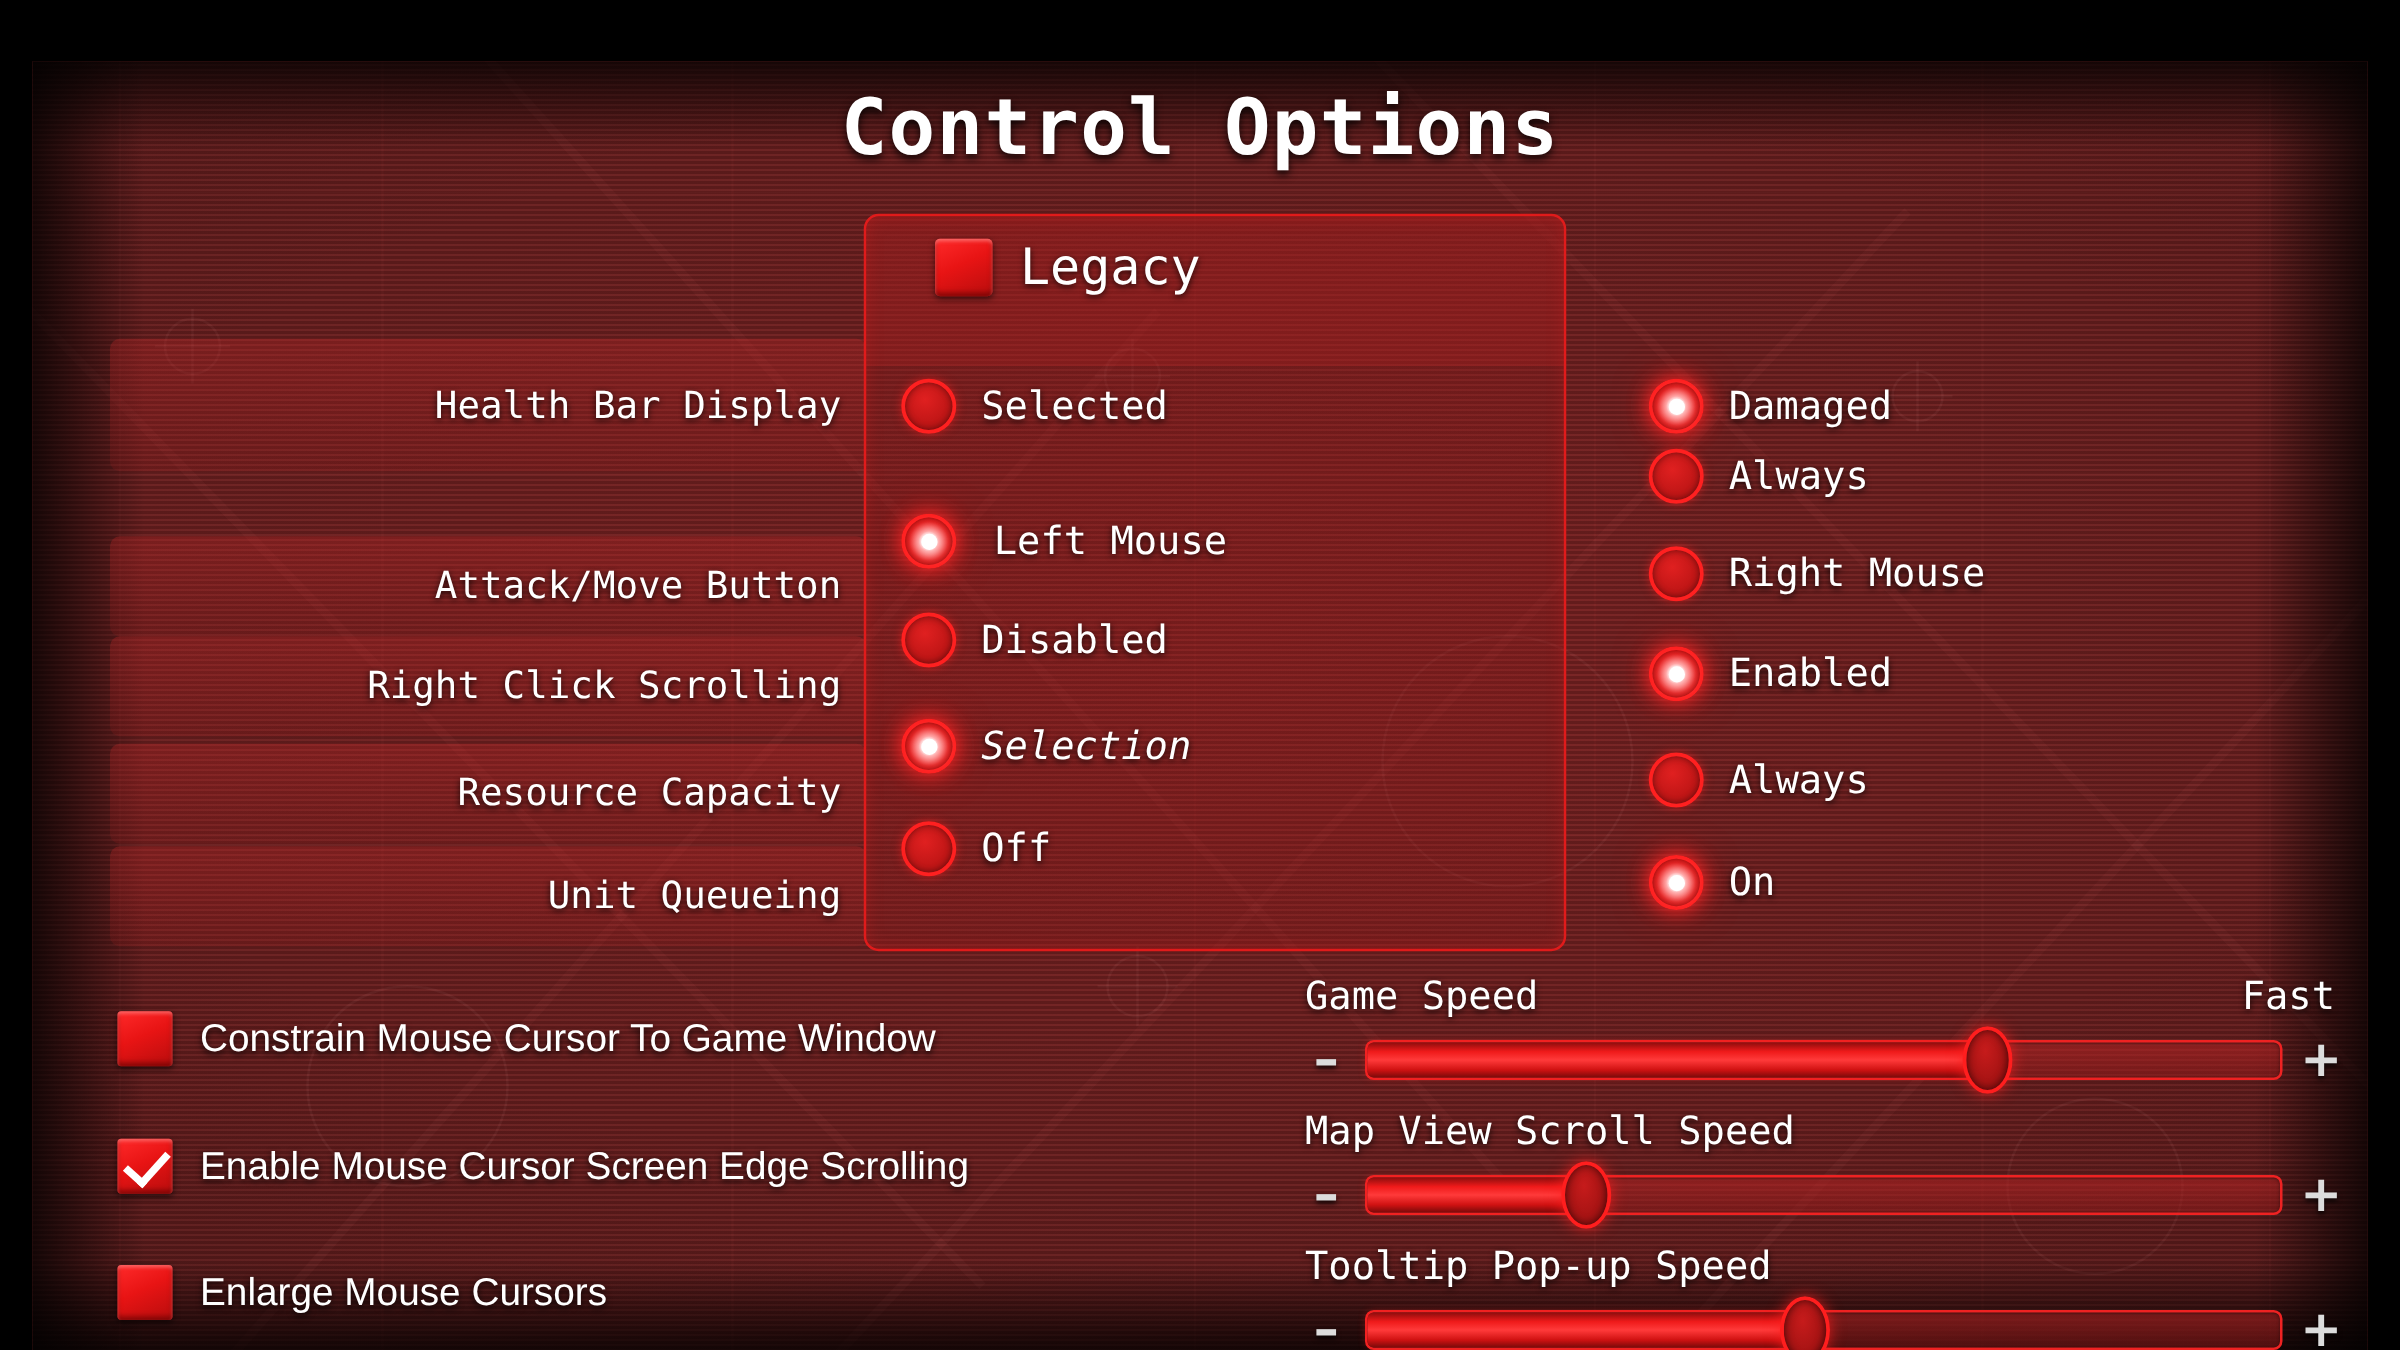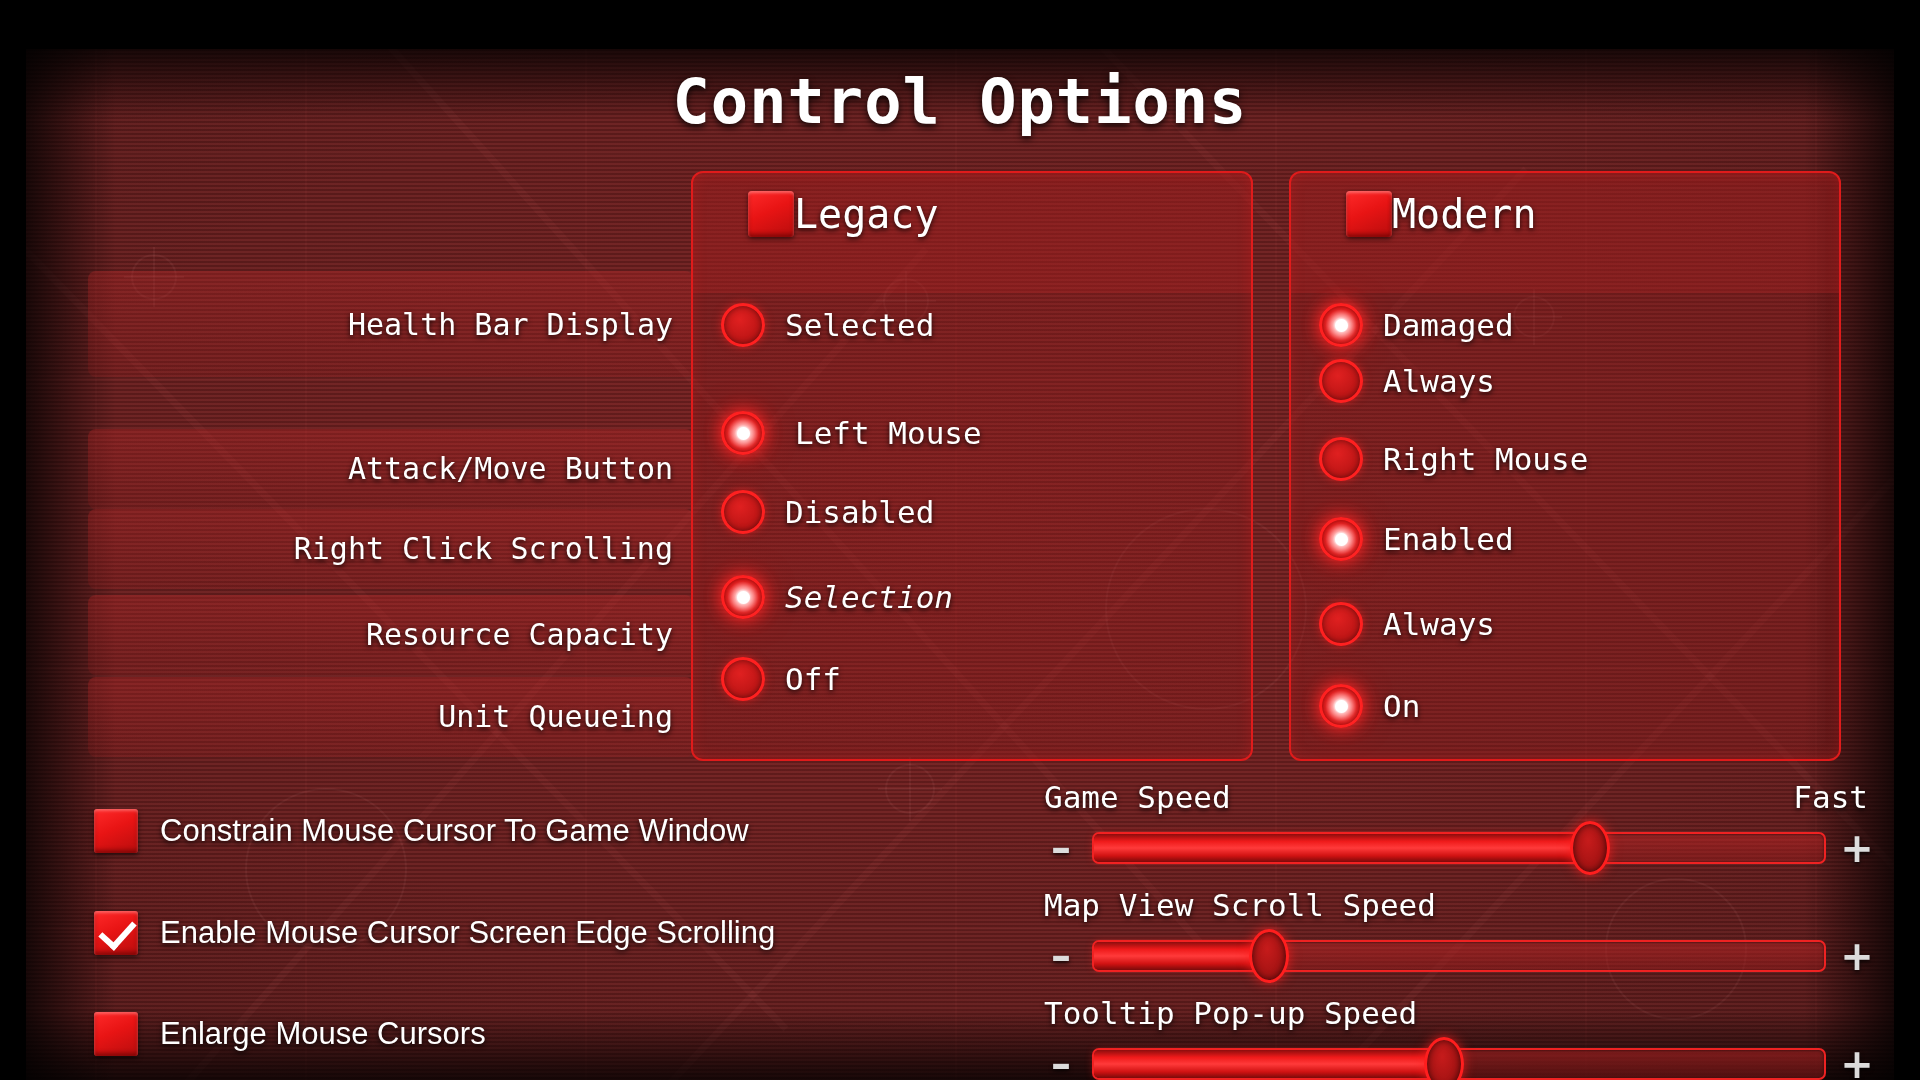--- a/index.html
+++ b/index.html
@@ -93,20 +93,21 @@
   }
   #legacy-panel { left: 665px; top: 122px; width: 562px; height: 590px; }
   #modern-panel { left: 1263px; top: 122px; width: 552px; height: 590px; }
 
   .col-head {
     position: absolute;
     top: 18px;
     left: 22px;
     display: flex;
     align-items: center;
+    gap: 22px;
     padding-left: 33px;
   }
   .col-head-label {
     color: #fff;
     font-size: 40px;
     font-family: "DejaVu Sans Mono", monospace;
     font-weight: 500;
     text-shadow: 0 2px 5px rgba(0,0,0,0.8);
   }
 
@@ -365,26 +366,20 @@
       <div class="opt" style="left:695px;top:526px;font-style:italic;">
         <div class="radio on"></div>
         <div class="opt-label">Selection</div>
       </div>
 
       <div class="opt" style="left:695px;top:608px;">
         <div class="radio"></div>
         <div class="opt-label">Off</div>
       </div>
 
-      <div class="col-panel" id="modern-panel">
-        <div class="col-head">
-          <div class="sq-box"></div>
-          <div class="col-head-label">Modern</div>
-        </div>
-      </div>
 
       <div class="opt" style="left:1293px;top:254px;">
         <div class="radio on"></div>
         <div class="opt-label">Damaged</div>
       </div>
 
       <div class="opt" style="left:1293px;top:310px;">
         <div class="radio"></div>
         <div class="opt-label">Always</div>
       </div>

